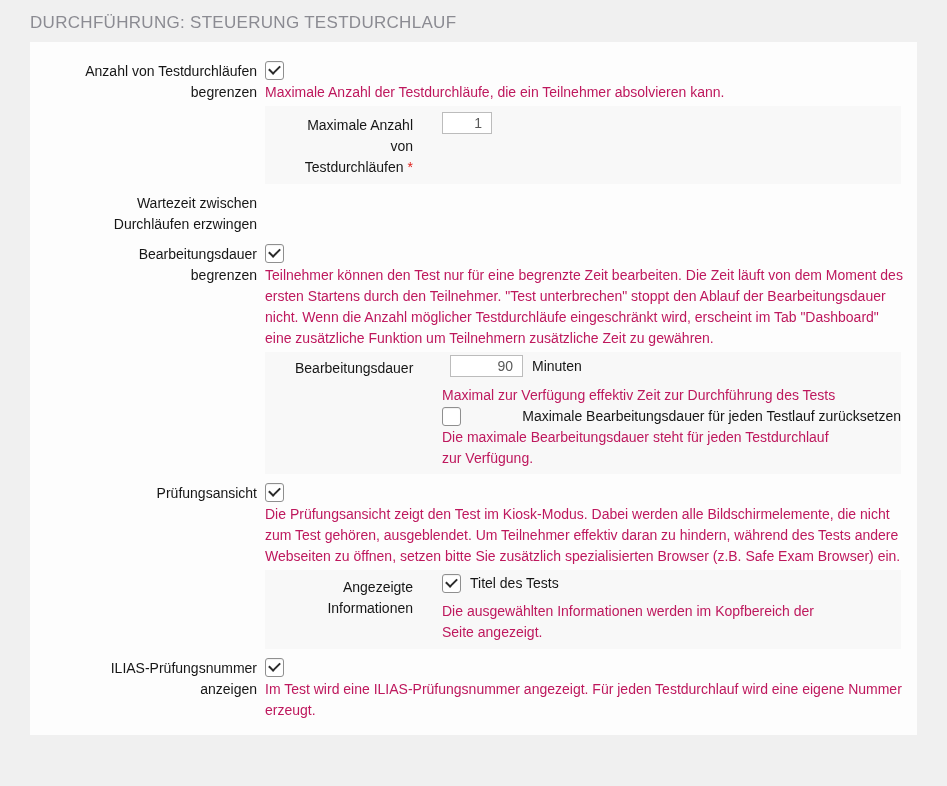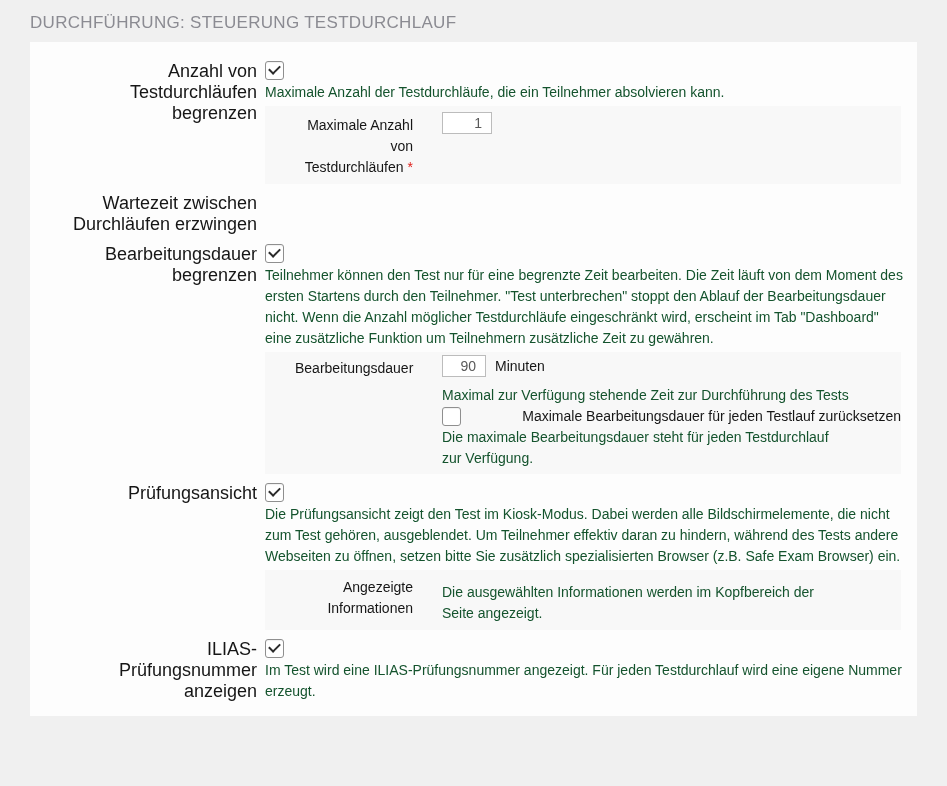--- a/index.html
+++ b/index.html
@@ -14,39 +14,39 @@
     margin:0 0 9px 0;
     font-size:17px; font-weight:400; letter-spacing:.3px;
     color:#8b8b92;
   }
   .panel { background:#fdfdfd; padding:18px 0 6px 0; }
   .row { display:flex; margin-bottom:8px; }
   .row-label {
     width:235px; box-sizing:border-box;
     padding:1px 8px 0 40px;
     text-align:right;
-    font-size:18px; line-height:21px; color:#161616;
+    font-size:14px; line-height:21px; color:#161616;
   }
   .row-content { flex:1; min-width:0; padding-right:12px; }
   .cb {
     display:inline-block; vertical-align:top;
     width:17px; height:17px;
     background:#ffffff;
     border:1px solid #8f8f8f; border-radius:3px;
     position:relative; cursor:pointer; margin-top:1px;
     box-shadow:inset 0 1px 1px rgba(0,0,0,.06);
   }
   .cb.checked::after {
     content:""; position:absolute; left:3px; top:3px;
     width:9px; height:5px;
     border-left:2px solid #2b2b2b; border-bottom:2px solid #2b2b2b;
     transform:rotate(-45deg);
   }
   .byline {
-    color:#14532d; font-size:14px; line-height:21px;
+    color:#be185d; font-size:14px; line-height:21px;
     max-width:645px; margin-top:2px;
   }
   .subpanel {
     background:#f8f8f8; margin-top:3px;
     width:636px; box-sizing:border-box;
   }
   .sp1 { padding:6px 0; }
   .sp2 { padding:3px 0 5px 0; }
   .sp3 { padding:4px 0 6px 0; }
   .subrow { display:flex; }
@@ -58,21 +58,21 @@
   }
   .subcontent { flex:1; min-width:0; }
   .star { color:#e0201b; margin-left:4px; }
   .tinput {
     box-sizing:border-box; height:22px;
     border:1px solid #bcbcbc; background:#ffffff;
     font-family:"Liberation Sans", sans-serif; font-size:14px;
     color:#595959; text-align:right; padding:0 9px;
   }
   .w50 { width:50px; }
-  .w64 { width:44px; }
+  .w64 { width:73px;margin-left:8px; }
   .input-line { display:flex; align-items:center; }
   .unit { font-size:14px; color:#161616; margin-left:9px; }
   .sub-byline { max-width:400px; }
   .opt { display:flex; align-items:flex-start; }
   .opt .cb { margin-top:0; }
   .opt-label { font-size:14px; color:#161616; line-height:19px; margin-left:9px; }
   .mt8 { margin-top:8px; }
   .mt12 { margin-top:12px; }
   .mt1 { margin-top:1px;justify-content:space-between; }
 </style>
@@ -110,41 +110,45 @@
         <span class="cb checked"></span>
         <div class="byline">Teilnehmer können den Test nur für eine begrenzte Zeit bearbeiten. Die Zeit läuft von dem Moment des ersten Startens durch den Teilnehmer. "Test unterbrechen" stoppt den Ablauf der Bearbeitungsdauer nicht. Wenn die Anzahl möglicher Testdurchläufe eingeschränkt wird, erscheint im Tab "Dashboard" eine zusätzliche Funktion um Teilnehmern zusätzliche Zeit zu gewähren.</div>
         <div class="subpanel sp2">
           <div class="subrow">
             <div class="sublabel">Bearbeitungsdauer</div>
             <div class="subcontent">
               <div class="input-line">
                 <input class="tinput w64" type="text" value="90" style="">
                 <span class="unit">Minuten</span>
               </div>
-              <div class="byline mt8">Maximal zur Verfügung stehende Zeit zur Durchführung des Tests</div>
+              <div class="byline mt8">Maximal zur Verfügung effektiv Zeit zur Durchführung des Tests</div>
               <div class="opt mt1">
                 <span class="cb"></span>
                 <span class="opt-label">Maximale Bearbeitungsdauer für jeden Testlauf zurücksetzen</span>
               </div>
               <div class="byline sub-byline mt1">Die maximale Bearbeitungsdauer steht für jeden Testdurchlauf zur Verfügung.</div>
             </div>
           </div>
         </div>
       </div>
     </div>
 
     <div class="row">
       <div class="row-label">Prüfungsansicht</div>
       <div class="row-content">
         <span class="cb checked"></span>
         <div class="byline">Die Prüfungsansicht zeigt den Test im Kiosk-Modus. Dabei werden alle Bildschirmelemente, die nicht zum Test gehören, ausgeblendet. Um Teilnehmer effektiv daran zu hindern, während des Tests andere Webseiten zu öffnen, setzen bitte Sie zusätzlich spezialisierten Browser (z.B. Safe Exam Browser) ein.</div>
         <div class="subpanel sp3">
           <div class="subrow">
             <div class="sublabel">Angezeigte Informationen</div>
             <div class="subcontent">
+              <div class="opt">
+                <span class="cb checked"></span>
+                <span class="opt-label">Titel des Tests</span>
+              </div>
               <div class="byline sub-byline mt8">Die ausgewählten Informationen werden im Kopfbereich der Seite angezeigt.</div>
             </div>
           </div>
         </div>
       </div>
     </div>
 
     <div class="row">
       <div class="row-label">ILIAS-Prüfungsnummer anzeigen</div>
       <div class="row-content">

